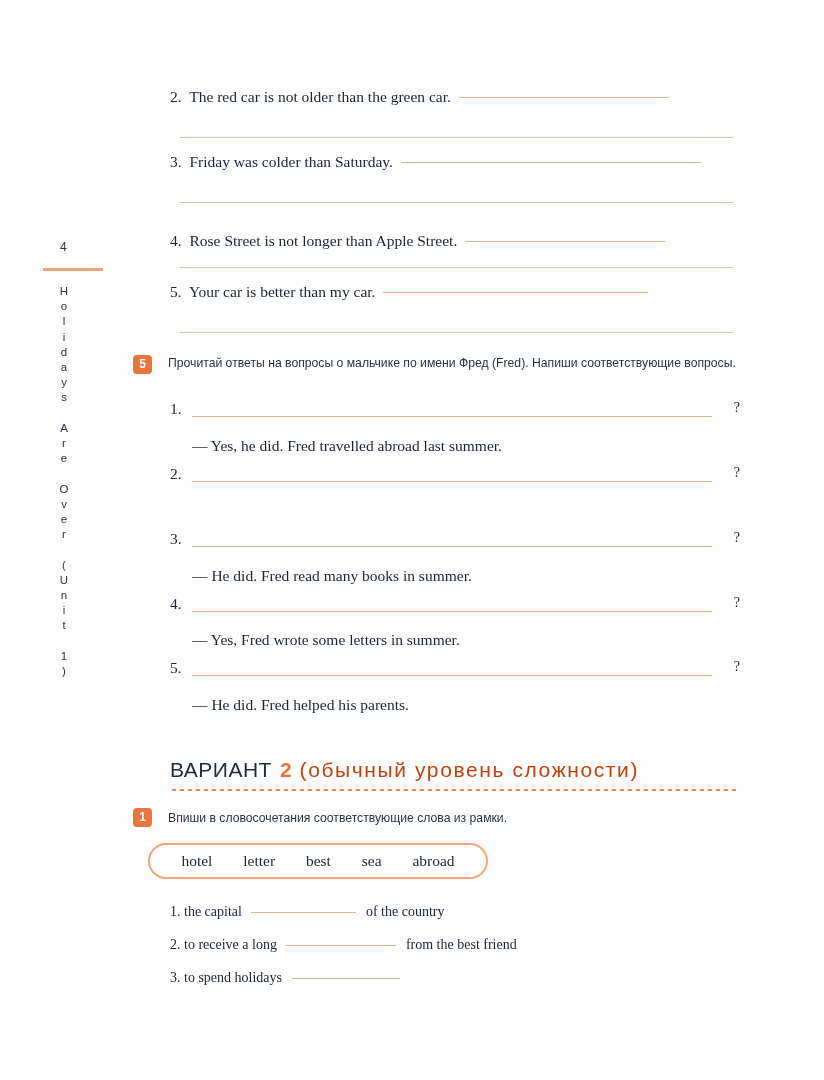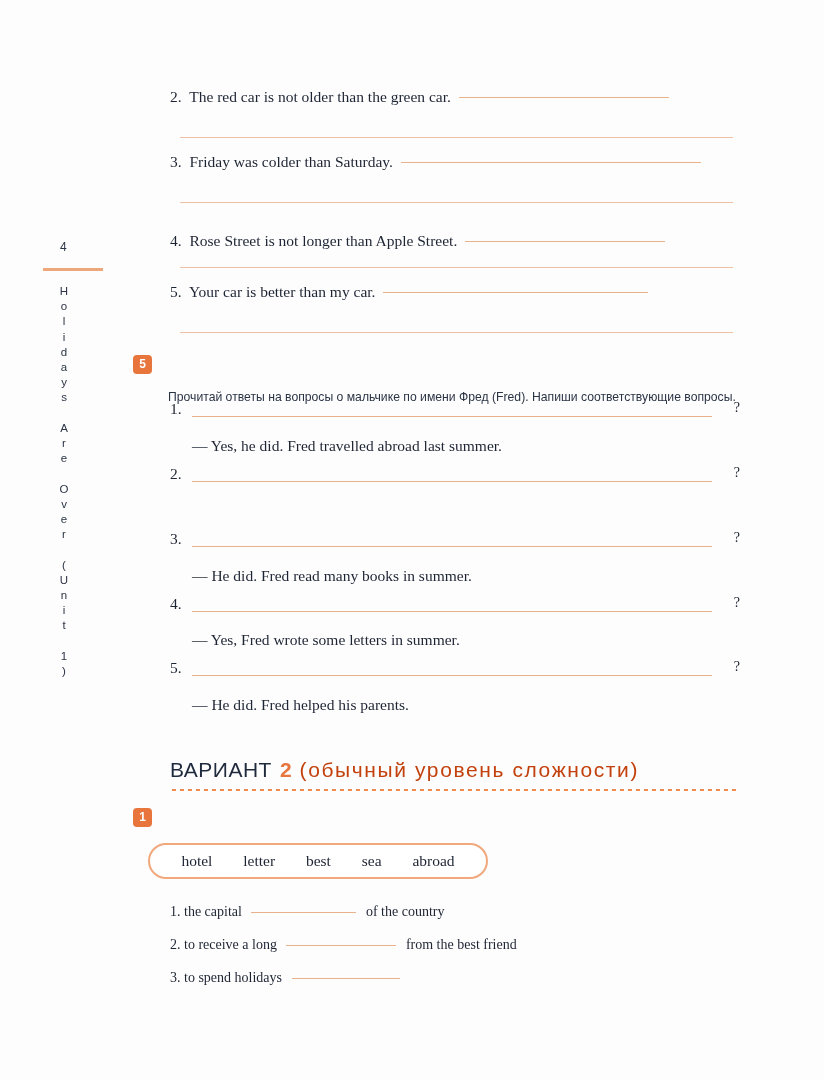--- a/index.html
+++ b/index.html
@@ -101,21 +101,20 @@
     font-weight: bold;
     text-align: center;
     line-height: 19px;
   }
   .instruction {
     position: absolute;
     font-family: "Liberation Sans", sans-serif;
     font-size: 12.2px;
     line-height: 16.5px;
     color: #2b3445;
-    margin-top: 34px;
   }
 
   
   .q-row {
     position: absolute;
     left: 40px;
     width: 570px;
     height: 22px;
     font-size: 15.5px;
     color: #1d2433;
@@ -295,20 +294,21 @@
   <div class="answer" style="top:696px;">— He did. Fred helped his parents.</div>
 
   <div class="variant">
     <div class="variant-title">
       <span class="variant-word">ВАРИАНТ</span><span class="variant-num">2</span><span class="variant-sub">(обычный уровень сложности)</span>
     </div>
     <div class="variant-dots"></div>
   </div>
 
   <div class="badge" style="left:3px; top:808px;">1</div>
+  <div class="instruction" style="left:38px; top:810px; width:570px;">Впиши в словосочетания соответствующие слова из рамки.</div>
 </div>
 
 <div class="wordbank">
   <span>hotel</span>
   <span>letter</span>
   <span>best</span>
   <span>sea</span>
   <span>abroad</span>
 </div>
 

